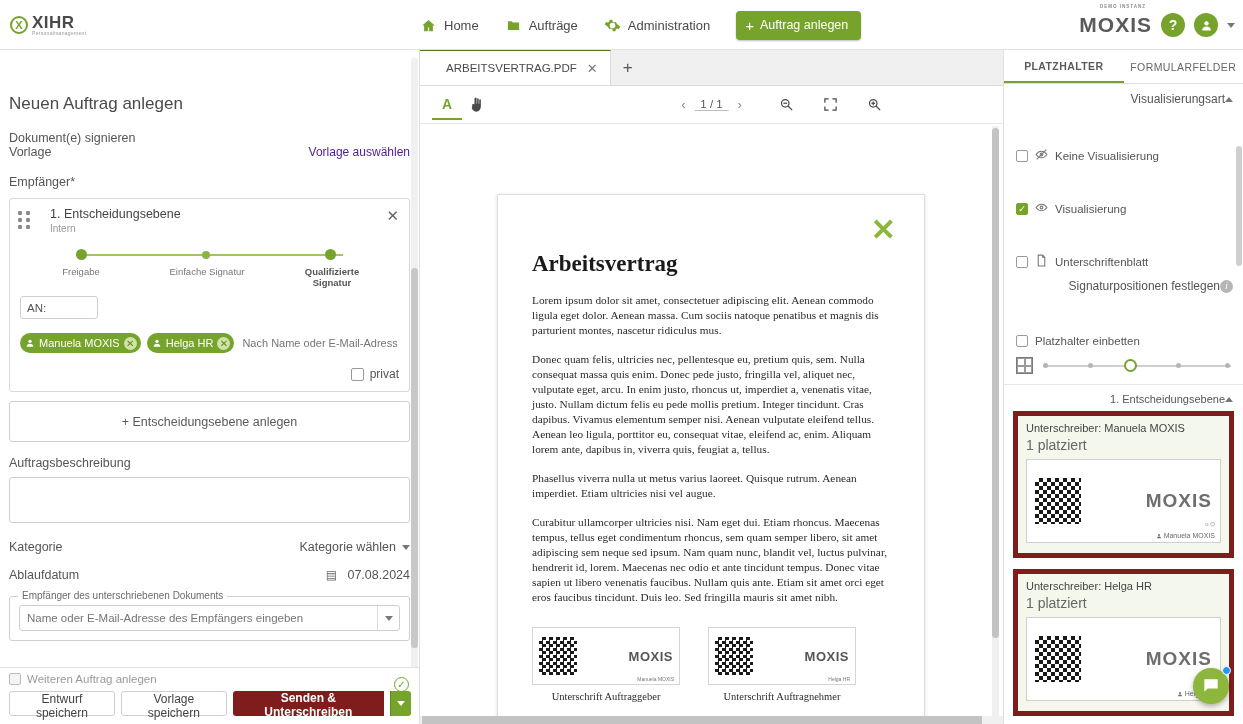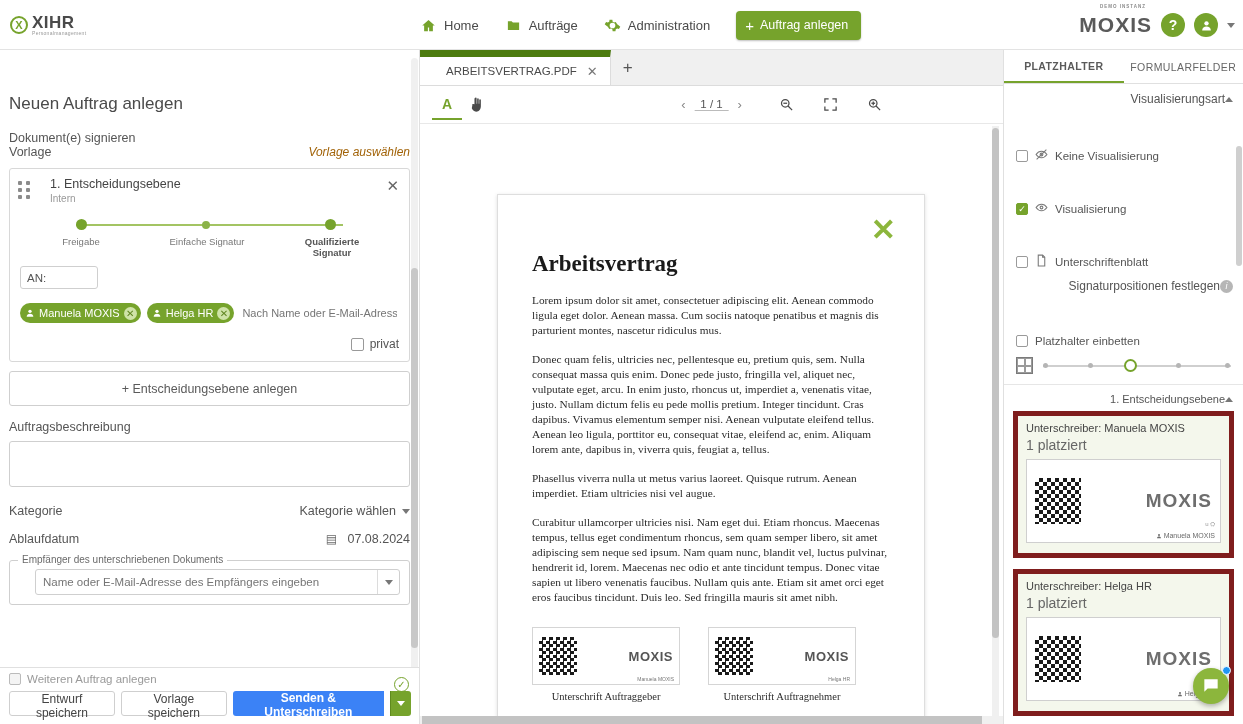--- a/index.html
+++ b/index.html
@@ -63,21 +63,21 @@
 
   
   .left {
     position: absolute; top: 50px; left: 0; width: 420px; height: 674px;
     background: #fff; border-right: 1px solid #e0e0e0; overflow: hidden;
   }
   .left-inner { padding: 0 9px; }
   .page-title { font-size: 17px; color: #4a4a4a; margin: 44px 0 0 0; }
   .page-sub { font-size: 12.5px; color: #555; margin-top: 17px; }
   .row-label { font-size: 12.5px; color: #555; }
-  .link { color: #a16207; font-size: 12px; cursor: pointer; font-style: italic; }
+  .link { color: #4c1d95; font-size: 12px; cursor: pointer; }
   .flexrow { display: flex; justify-content: space-between; align-items: center; }
 
   .card {
     border: 1px solid #d8d8d8; border-radius: 3px; margin-top: 9px;
     background: #fff; padding: 8px 10px 10px 10px; position: relative;
   }
   .drag-dots { position: absolute; left: 8px; top: 12px; width: 14px; display: grid;
      grid-template-columns: repeat(2, 5px); gap: 3px; cursor: grab;}
   .drag-dots i { width: 4px; height: 4px; background: #8b8b8b; border-radius: 1px; display:block;}
   .card-title { margin-left: 30px; font-size: 12.5px; color: #444; }
@@ -104,35 +104,35 @@
     width: 13px; height: 13px; border-radius: 50%; background: #cfe3a8; color: #5e841f;
     display: flex; align-items: center; justify-content: center; font-size: 10px; cursor: pointer;
   }
   .chip-input {
     border: none; outline: none; font-size: 11px; color: #b0b0b0; flex: 1; font-family: inherit; background: transparent;
   }
   .privat-row { display: flex; justify-content: flex-end; align-items: center; gap: 6px; margin-top: 14px; font-size: 12px; color: #555;}
   .cbox { width: 13px; height: 13px; border: 1px solid #999; border-radius: 2px; background: #fff; display:inline-block;}
 
   .ghost-btn {
-    margin-top: 9px; width: 100%; height: 35px; border: 1px solid #cfcfcf; border-radius: 3px;
+    margin-top: 9px; width: 100%; height: 41px; border: 1px solid #cfcfcf; border-radius: 3px;
     background: #fff; color: #5a5a5a; font-size: 12.5px; cursor: pointer; font-family: inherit;
   }
   .textarea {
     margin-top: 7px; width: 100%; height: 46px; border: 1px solid #cfcfcf; border-radius: 3px;
     background: #fff; resize: none; font-family: inherit; font-size: 12px; padding: 4px 6px;
   }
   .sel-row { margin-top: 14px; }
   .chev { display:inline-block; width:0;height:0;border-left:4px solid transparent;border-right:4px solid transparent;border-top:5px solid #777; margin-left: 6px; vertical-align: middle;}
   .date-row { margin-top: 14px; }
   .date-val { font-size: 12.5px; color: #555; }
   .cal-ico { color: #6a6a6a; margin-right: 7px; font-size: 12px; }
 
   .fieldset {
-    margin-top: 14px; border: 1px solid #cfcfcf; border-radius: 3px; padding: 8px 9px 9px 25px; position: relative;
+    margin-top: 14px; border: 1px solid #cfcfcf; border-radius: 3px; padding: 8px 9px 9px 9px; position: relative;
   }
   .legend {
     position: absolute; top: -7px; left: 8px; background: #fff; padding: 0 4px;
     font-size: 10px; color: #6a6a6a;
   }
   .recv-input {
     width: 100%; height: 26px; border: 1px solid #cfcfcf; border-radius: 3px; background: #fff;
     font-size: 11.5px; color: #999; padding: 0 24px 0 7px; font-family: inherit;
   }
   .recv-wrap { position: relative; }
@@ -146,40 +146,40 @@
   .foot-top { display: flex; align-items: center; height: 22px; font-size: 11.5px; color: #9a9a9a; gap: 6px;}
   .foot-check { width: 12px; height: 12px; border: 1px solid #bbb; background: #f4f4f4; border-radius: 2px;}
   .foot-ok { position: absolute; right: 11px; top: 9px; width: 15px; height: 15px; border-radius: 50%;
      border: 1.5px solid #76a32c; color: #76a32c; font-size: 10px; display:flex;align-items:center;justify-content:center;}
   .foot-btns { display: flex; gap: 6px; align-items: flex-end; margin-top: 1px;}
   .btn-outline {
     height: 25px; border: 1px solid #cfcfcf; background: #fff; color: #444; border-radius: 3px;
     font-size: 12px; padding: 0 9px; cursor: pointer; font-family: inherit;
   }
   .btn-send {
-    height: 25px; border: none; background: #3b82f6; color: #fff; border-radius: 3px 0 0 3px;
+    height: 25px; border: none; background: #7f1d1d; color: #fff; border-radius: 3px 0 0 3px;
     font-size: 12px; padding: 0 10px; cursor: pointer; font-family: inherit; font-weight: bold;
   }
   .btn-send-caret {
     height: 25px; width: 22px; border: none; border-left: 1px solid #5f8a1f; background: #76a32c;
     border-radius: 0 3px 3px 0; cursor: pointer; display:flex;align-items:center;justify-content:center;
   }
   .scrollbar-v {
     position: absolute; right: 1px; top: 8px; width: 7px; height: 640px; background: #f0f0f0; border-radius: 4px;
   }
   .scrollbar-v .thumb { position: absolute; top: 210px; left: 0; width: 7px; height: 380px; background: #c8c8c8; border-radius: 4px;}
 
   
   .center {
     position: absolute; top: 50px; left: 420px; width: 583px; height: 674px;
     background: #fff;
   }
   .tabbar { height: 36px; background: #f0f0f0; display: flex; align-items: flex-end; border-bottom: 1px solid #dcdcdc;}
   .tab {
-    height: 35px; background: #fff; border-top: 7px solid #4d7c0f; padding: 0 12px 0 26px;
+    height: 35px; background: #fff; border-top: 1px solid #4d7c0f; padding: 0 12px 0 26px;
     display: flex; align-items: center; gap: 10px; font-size: 11.5px; color: #4a4a4a; cursor: pointer;
     border-right: 1px solid #dcdcdc;
   }
   .tab .x { color: #777; font-size: 13px; }
   .tab-add { width: 34px; height: 35px; display: flex; align-items: center; justify-content: center; color: #555; font-size: 17px; cursor: pointer;}
   .toolbar {
     height: 38px; background: #fff; border-bottom: 1px solid #e8e8e8;
     display: flex; align-items: center; position: relative;
   }
   .tool { width: 30px; height: 30px; display:flex;align-items:center;justify-content:center; cursor:pointer; color:#555;}
@@ -327,20 +327,21 @@
   <div class="left">
     <div class="left-inner">
       <div class="page-title">Neuen Auftrag anlegen</div>
       <div class="page-sub">Dokument(e) signieren</div>
 
       <div class="flexrow" style="">
         <span class="row-label">Vorlage</span>
         <span class="link">Vorlage auswählen</span>
       </div>
 
+      <div class="row-label" style="margin-top:16px;">Empfänger*</div>
 
       
       <div class="card">
         <div class="drag-dots">
           <i></i>
             <i></i>
             <i></i>
             <i></i>
             <i></i>
             <i></i>

